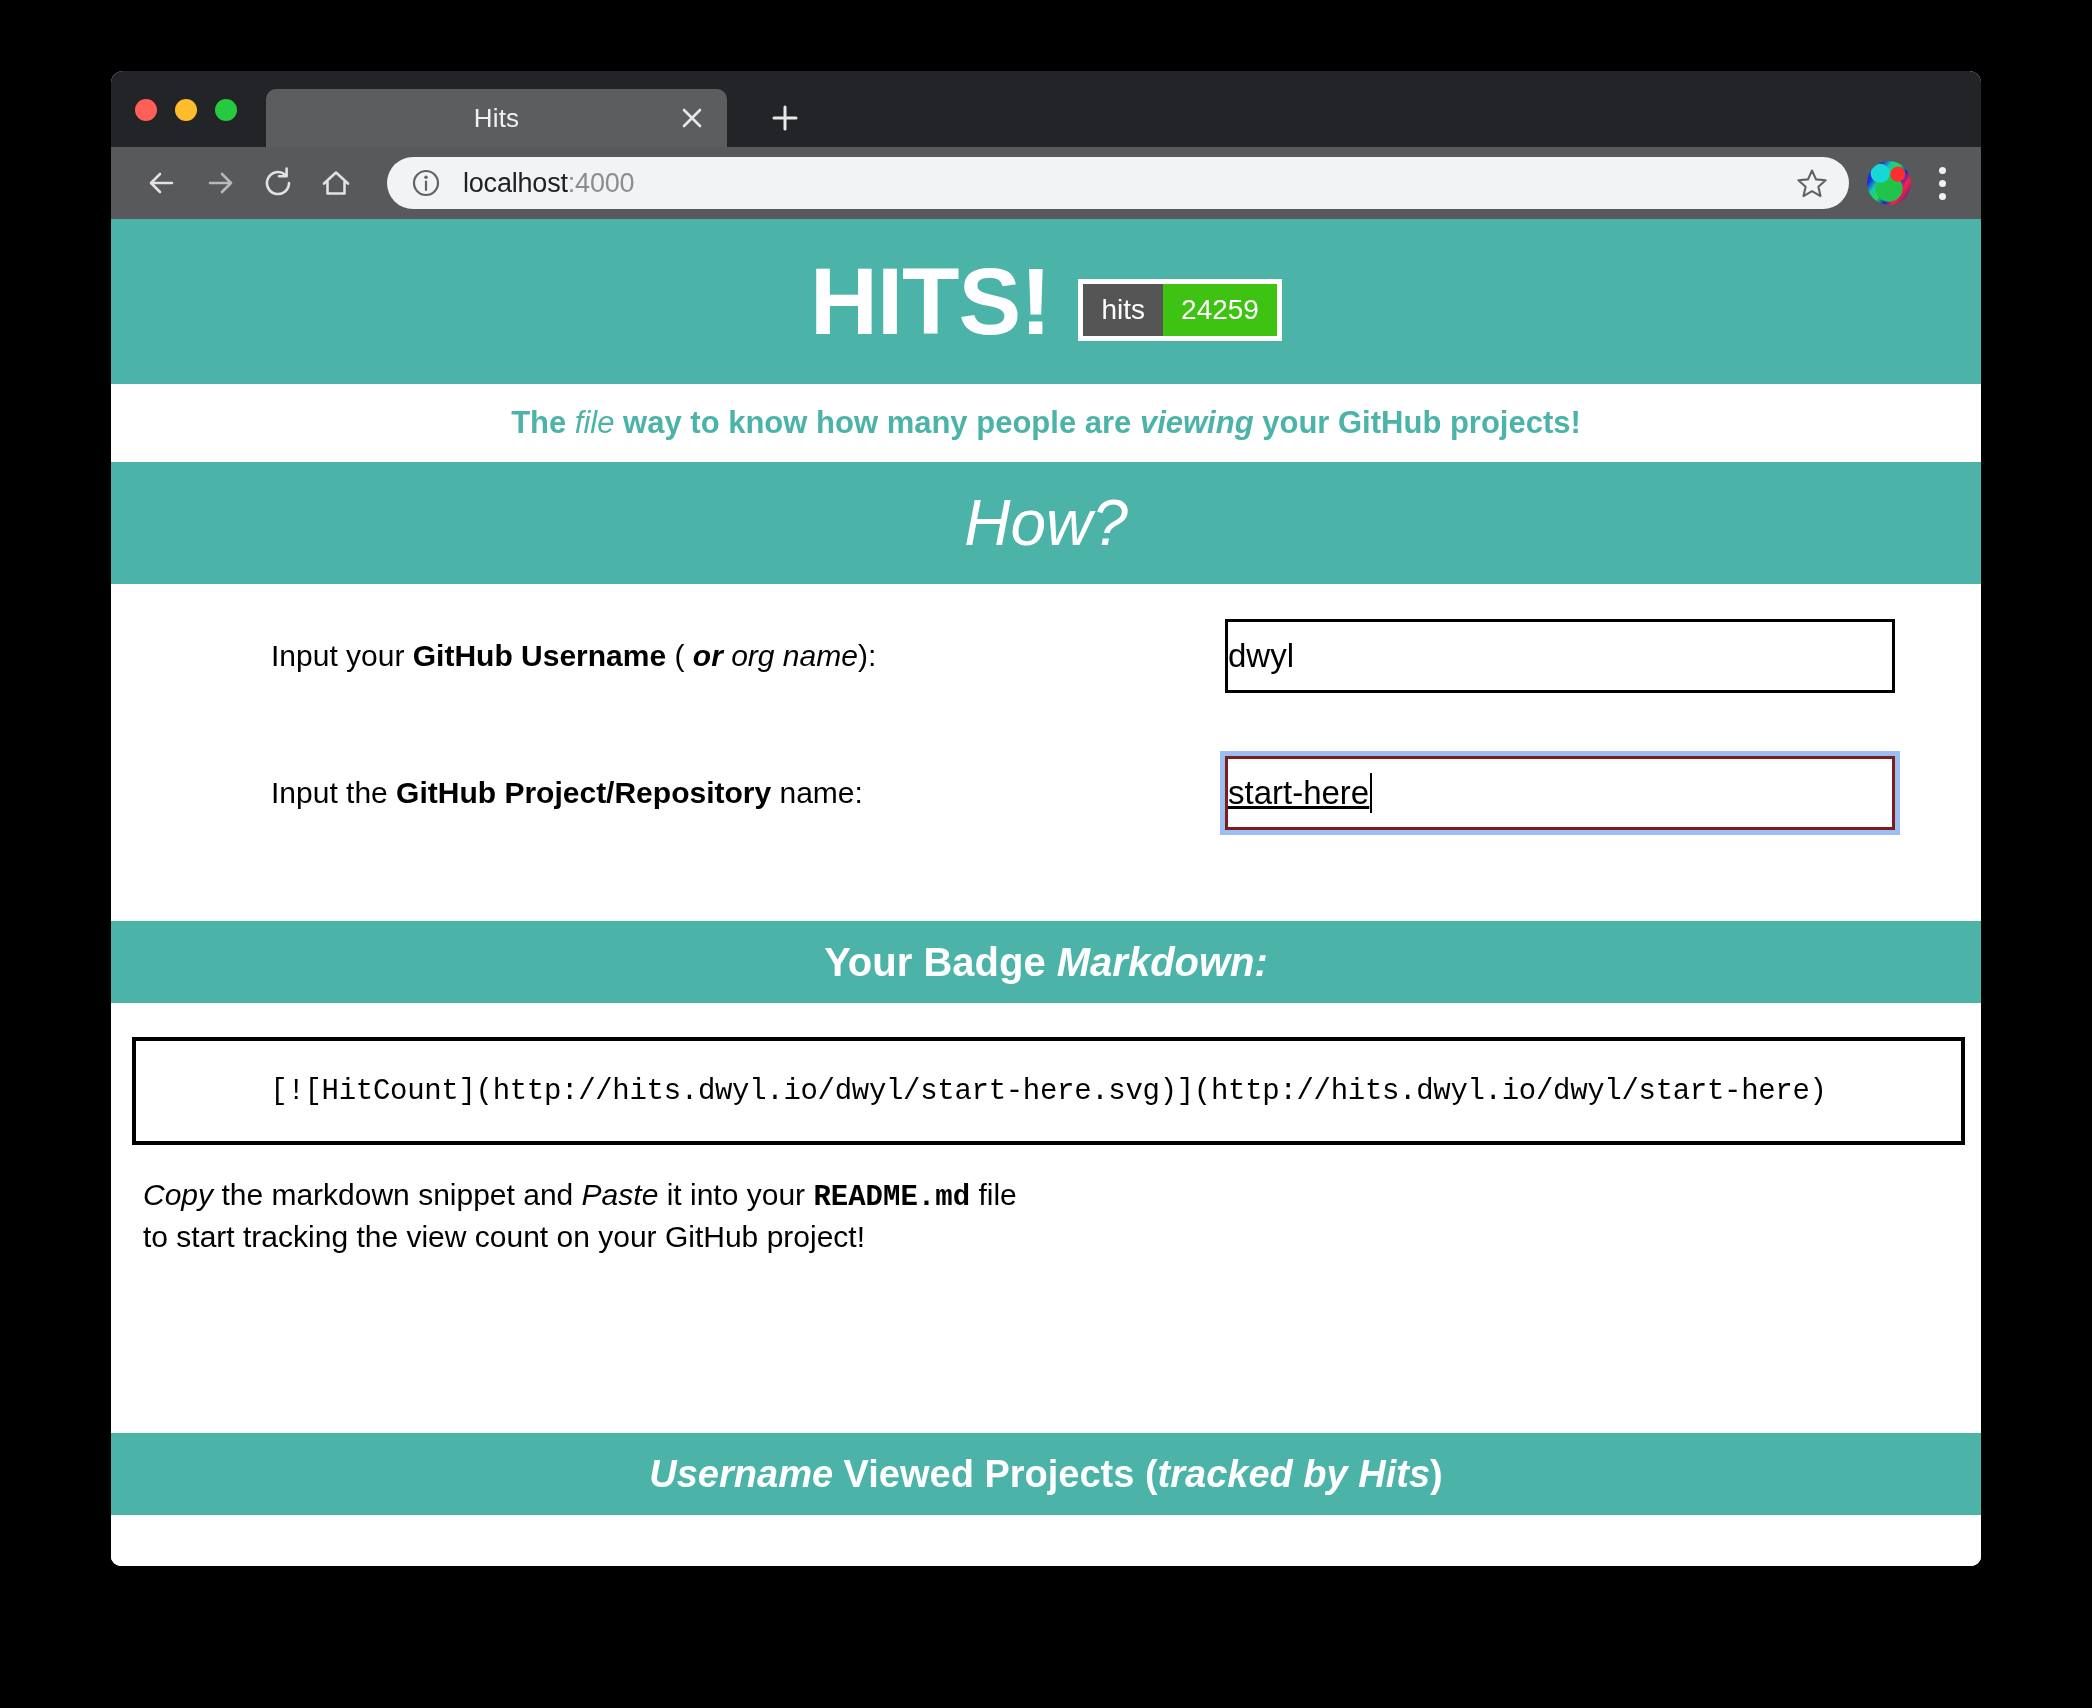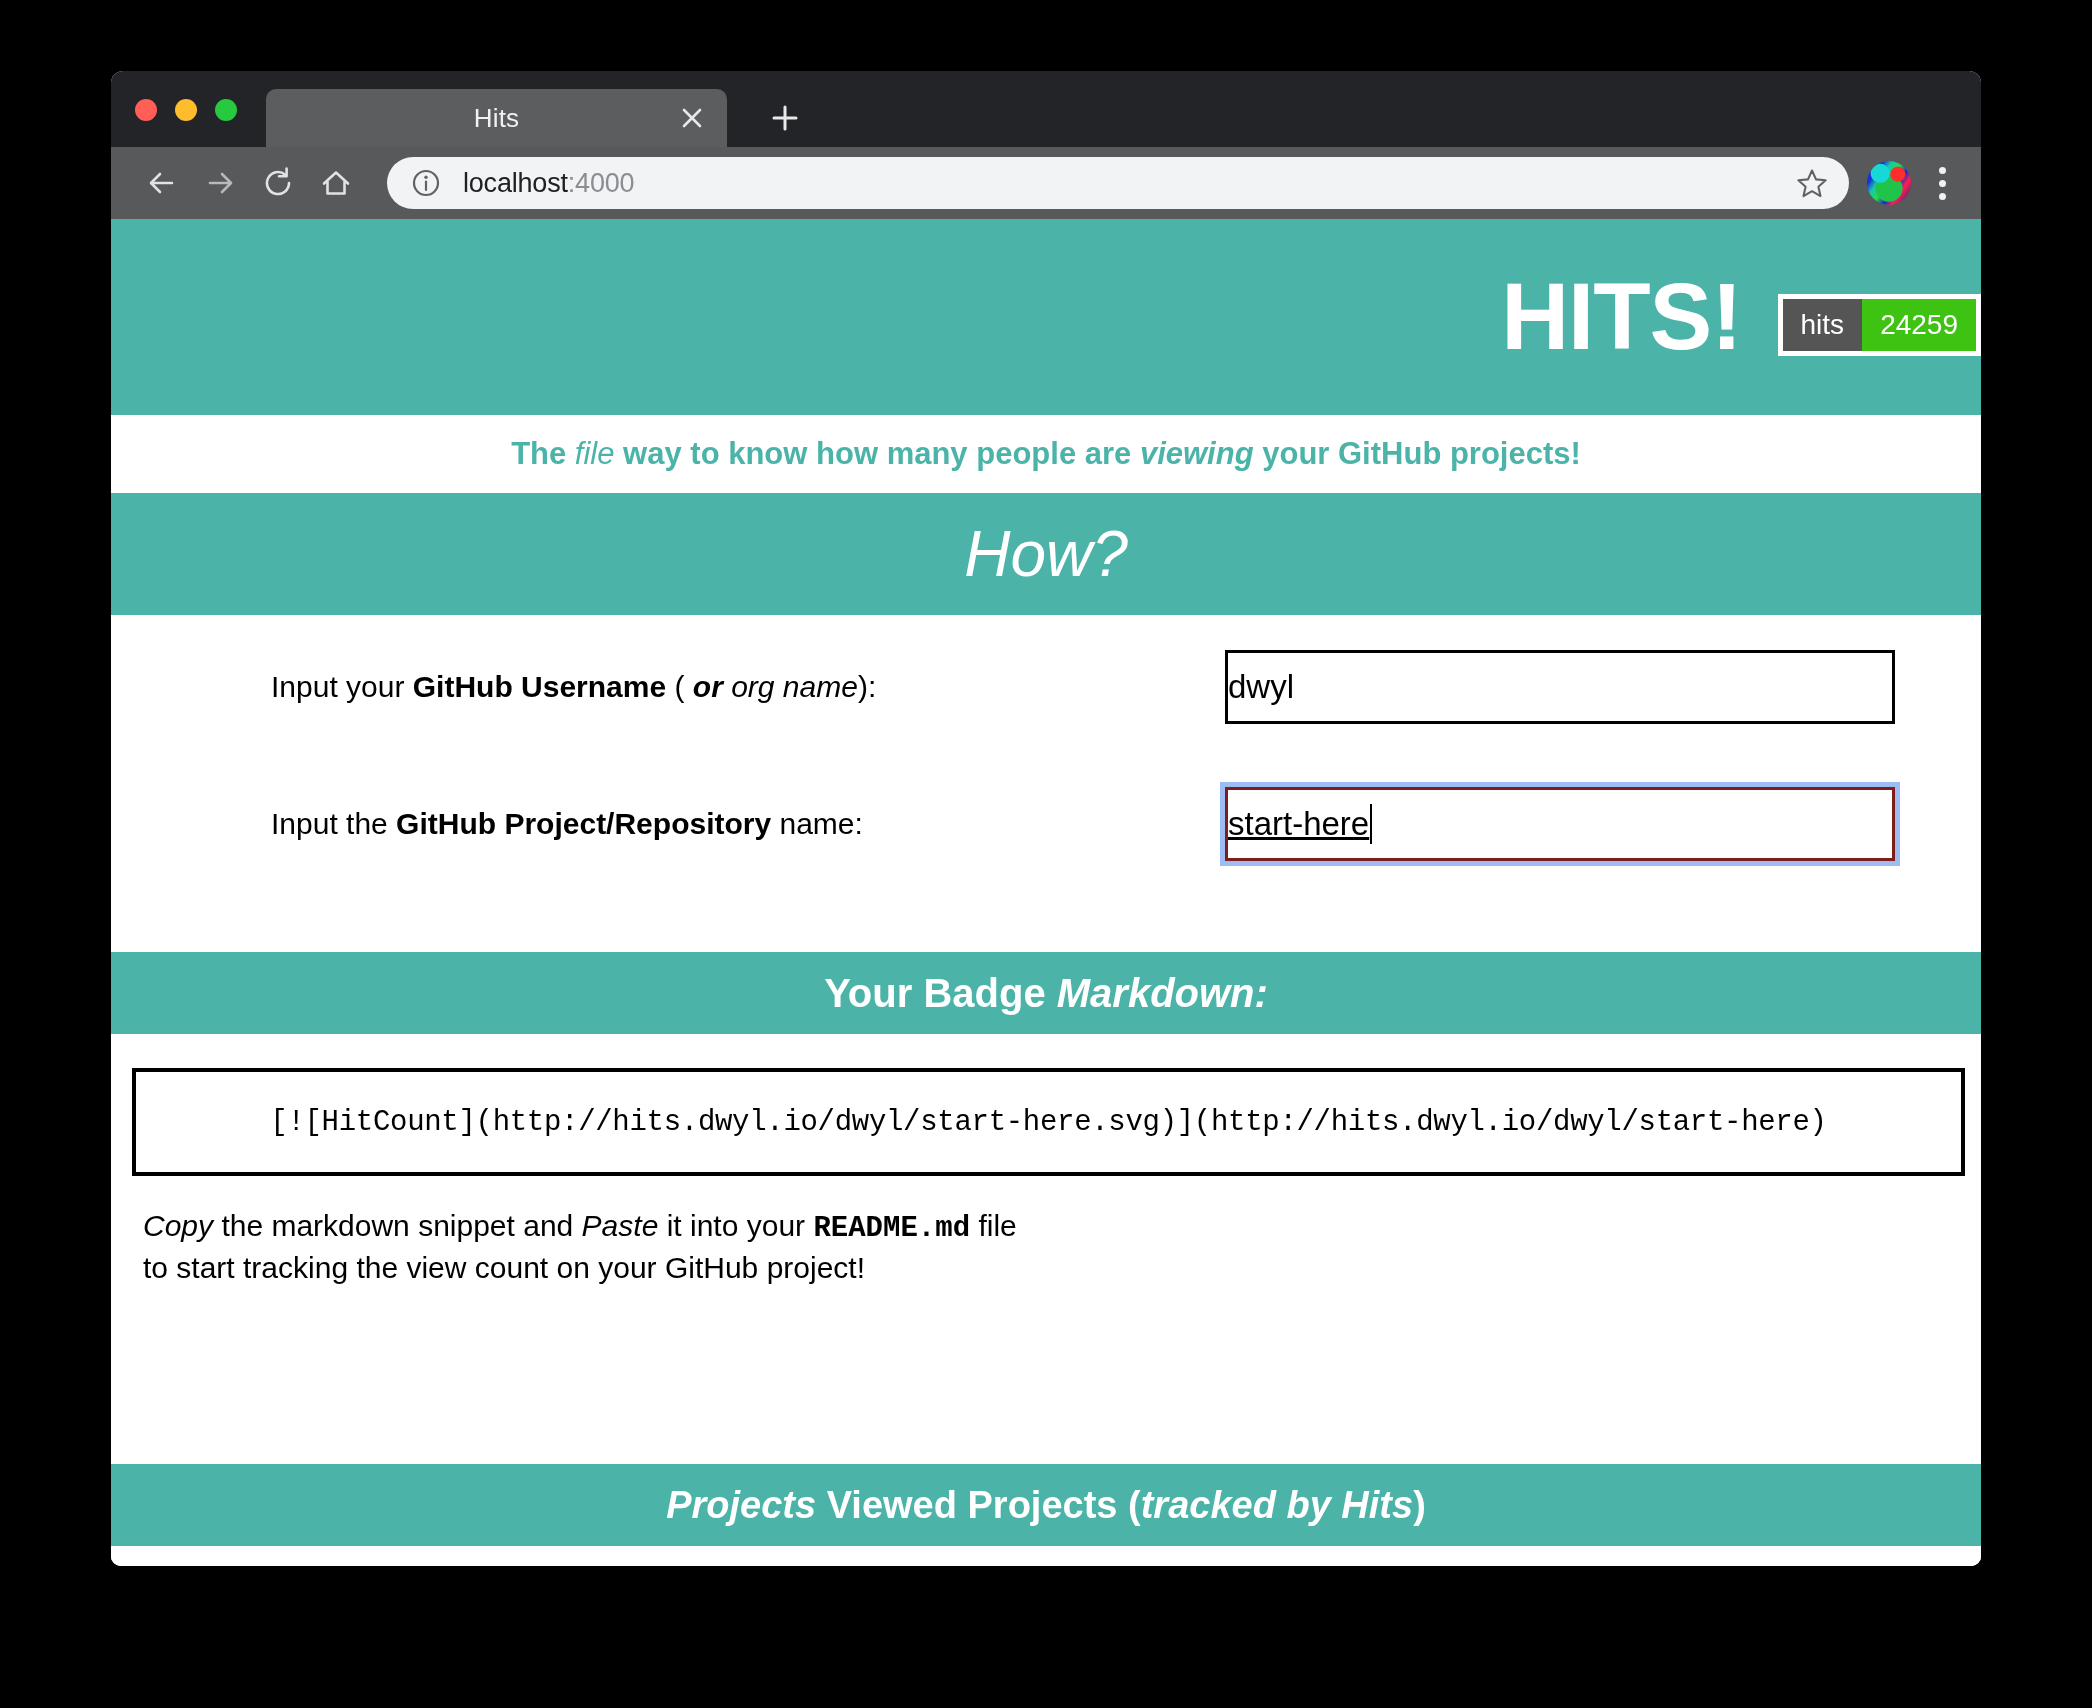--- a/index.html
+++ b/index.html
@@ -184,25 +184,25 @@
   
   #page {
     position: relative;
     background: #ffffff;
     height: calc(100% - 148px);
     overflow: hidden;
   }
   .band-teal { background: #4cb3a9; }
 
   #hero-band {
-    height: 196px;
-    display: flex;
-    align-items: center;
-    justify-content: flex-end;
-    gap: 36px;
+    height: 165px;
+    display: flex;
+    align-items: center;
+    justify-content: center;
+    gap: 28px;
   }
   #hero-title {
     color: #ffffff;
     font-size: 94px;
     font-weight: bold;
     letter-spacing: -1px;
     line-height: 1;
     font-family: "Liberation Sans", sans-serif;
   }
   #hits-badge {
@@ -519,19 +519,19 @@
       <div id="snippet-box">
         <span id="snippet-code">[![HitCount](http://hits.dwyl.io/dwyl/start-here.svg)](http://hits.dwyl.io/dwyl/start-here)</span>
       </div>
       <div id="snippet-help">
         <div><i>Copy</i><span> the markdown snippet and </span><i>Paste</i><span> it into your </span><span class="mono">README.md</span><span> file</span></div>
         <div>to start tracking the view count on your GitHub project!</div>
       </div>
     </div>
 
     <div id="recent-band" class="band-teal">
-      <span id="recent-title"><span class="i">Projects</span><span> Viewed Projects (</span><span class="i">tracked by Hits</span><span>)</span></span>
+      <span id="recent-title"><span class="i">Username</span><span> Viewed Projects (</span><span class="i">tracked by Hits</span><span>)</span></span>
     </div>
 
     <div id="page-footer-white"></div>
 
   </div>
 </div>
 
 </body></html>

